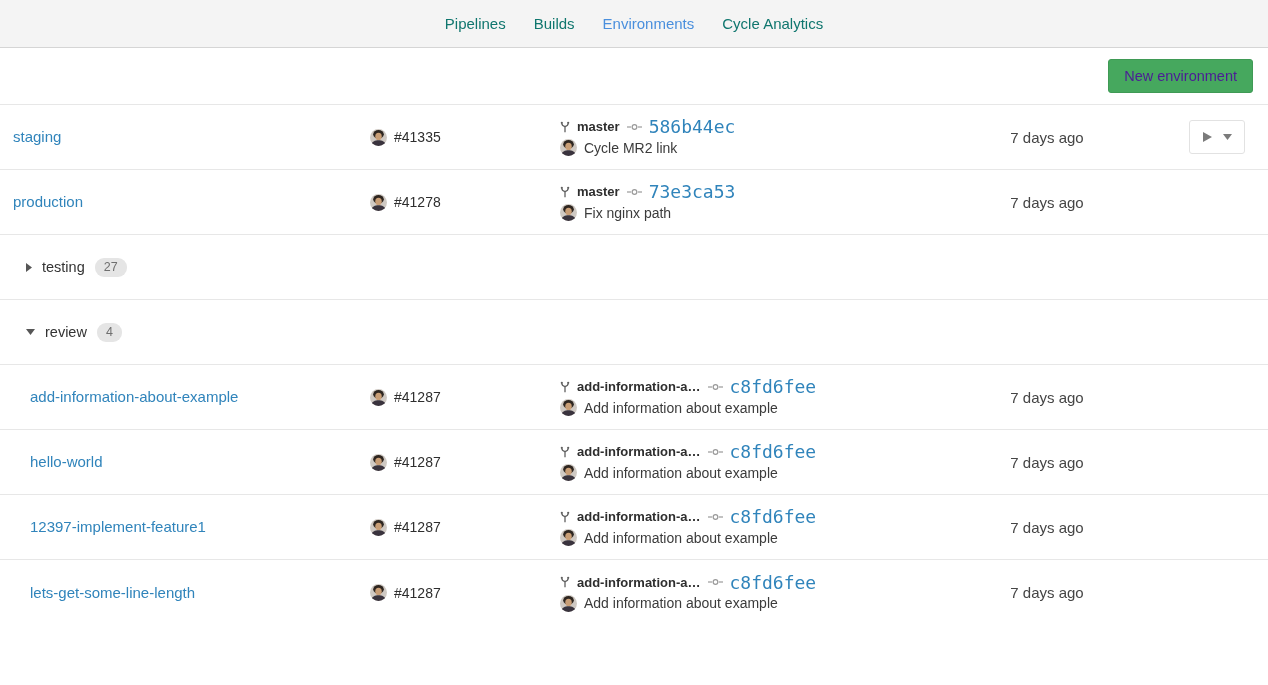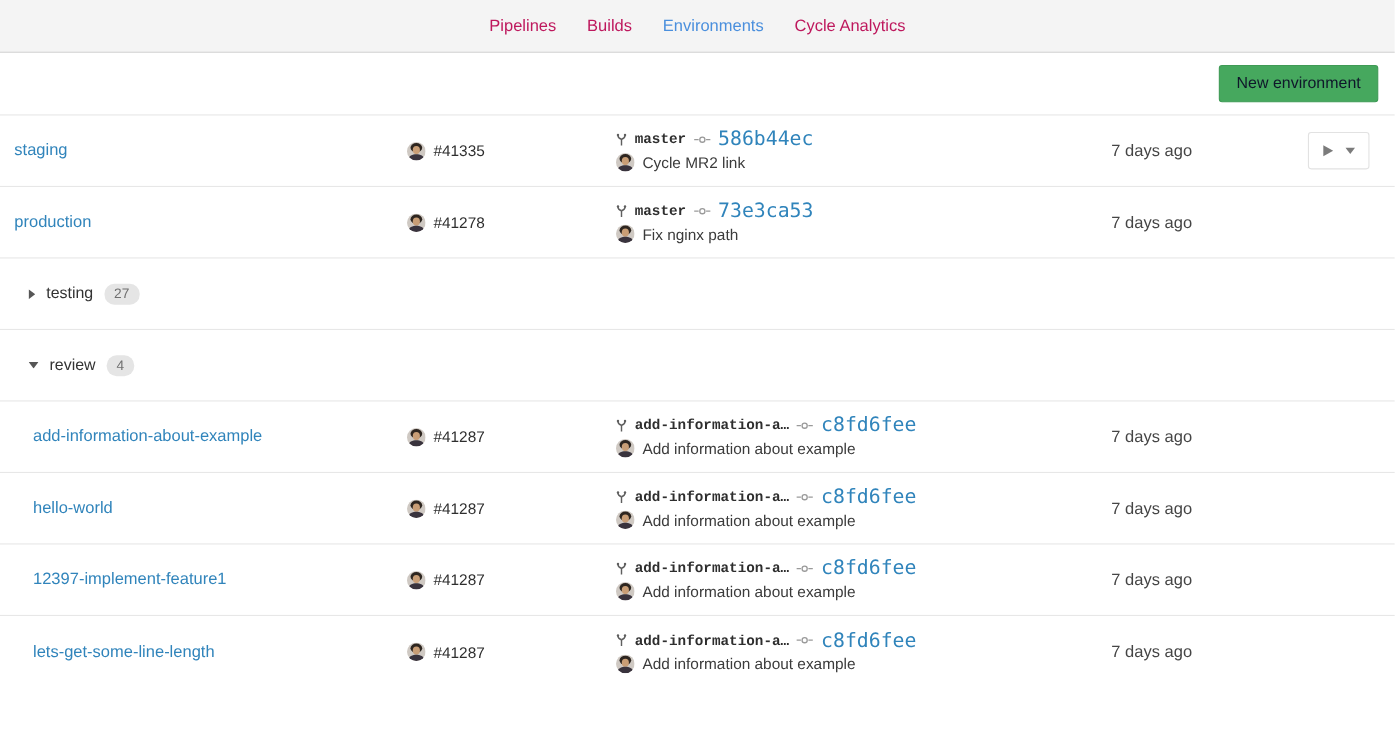--- a/index.html
+++ b/index.html
@@ -15,39 +15,39 @@
   .topnav {
     height: 48px;
     background: #f4f4f4;
     border-bottom: 1px solid #d5d5d5;
     display: flex;
     justify-content: center;
     align-items: stretch;
   }
   .tab {
     font-size: 15px;
-    color: #be185d;
+    color: #0f766e;
     padding: 0 14px;
     line-height: 47px;
     cursor: pointer;
     white-space: nowrap;
   }
   .tab.active { color: #4a8fdd; }
   
   .toolbar {
     height: 57px;
     display: flex;
     justify-content: flex-end;
     align-items: center;
     padding-right: 15px;
     border-bottom: 1px solid #e7e7e7;
   }
   .btn-green {
     background: #46a85e;
-    color: #0f172a;
+    color: #4c1d95;
     border: 1px solid #3f9a55;
     border-radius: 3px;
     font-size: 14.5px;
     font-family: "Liberation Sans", sans-serif;
     padding: 8px 15px;
     cursor: pointer;
   }
   
   .thead {
     height: 55px;
@@ -89,21 +89,21 @@
   .avatar {
     width: 17px; height: 17px;
     border-radius: 50%;
     overflow: hidden;
     display: inline-block;
     flex: none;
     cursor: pointer;
   }
   .commit-line { display: flex; align-items: center; gap: 7px; height: 21px; }
   .branch-name {
-    font-family: Liberation Mono, monospace;
+    font-family: Liberation Sans, sans-serif;
     font-size: 13px;
     font-weight: bold;
     color: #2e2e2e;
     text-decoration: none;
     white-space: nowrap;
     cursor: pointer;
   }
   .sha {
     font-family: "DejaVu Sans Mono", monospace;
     font-size: 18px;

